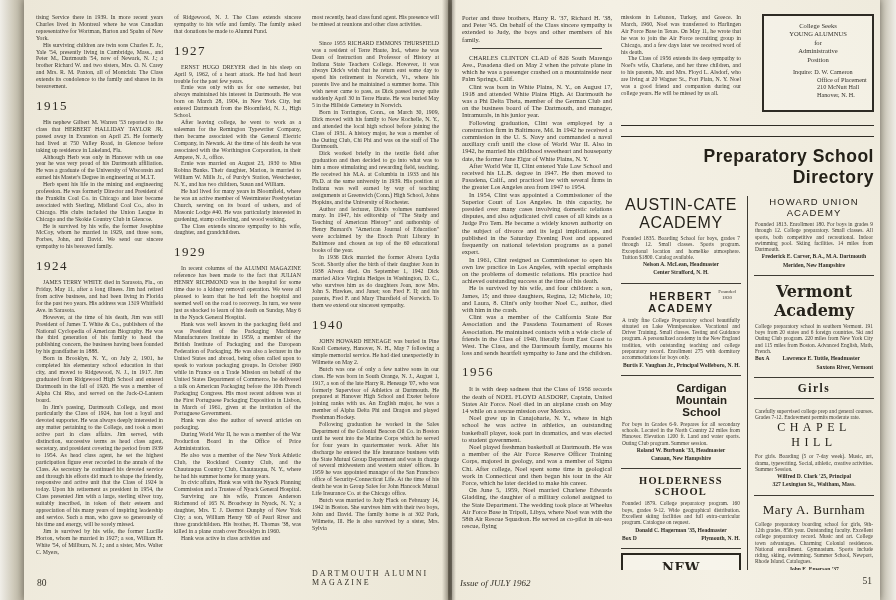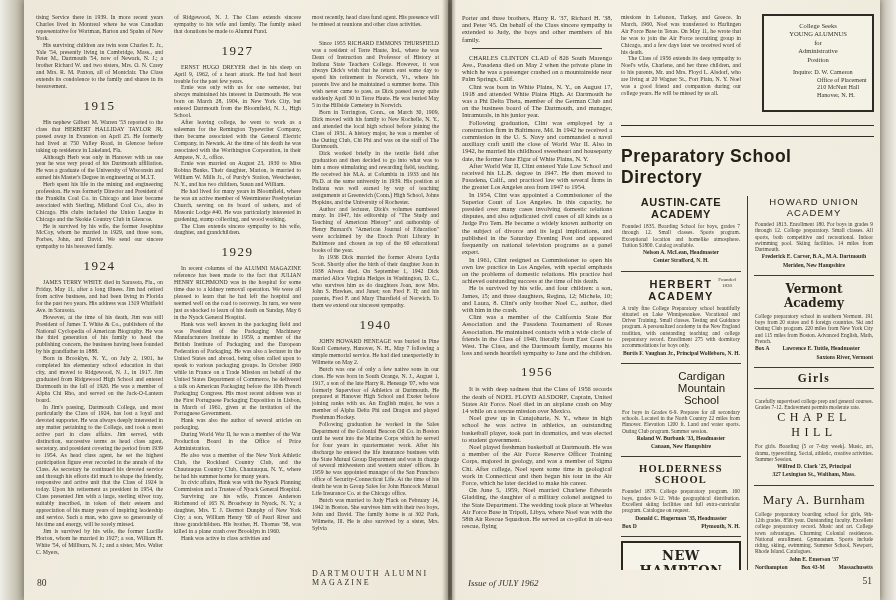--- a/index.html
+++ b/index.html
@@ -10,21 +10,21 @@
   .page-left{left:24px;width:424px;background:linear-gradient(100deg,#ece7d8 0%,#f2eee1 45%,#ece7d7 100%);}
   .page-right{left:452px;width:428px;background:linear-gradient(80deg,#eee9da 0%,#f4f0e4 50%,#efebdd 100%);}
   .gutter{position:absolute;left:442px;top:0;width:14px;height:100%;z-index:6;
     background:linear-gradient(90deg,rgba(61,54,40,0) 0%,rgba(68,60,45,.40) 40%,rgba(42,37,28,.55) 55%,rgba(61,54,40,0) 100%);}
 
   
   .pl-cols{display:flex;gap:11px;padding:14px 9px 0 12px;height:546px;overflow:hidden;}
   .pl-cols .col{flex:1;overflow:hidden;height:100%;}
   .para{margin:0;font-size:5.8px;line-height:6.9px;text-align:justify;text-indent:7px;color:#35322b;}
   .para.cont{text-indent:0;}
-  .year-heading{font-size:13px;letter-spacing:1.5px;text-align:center;margin:8px 0 5px;color:#2d2a23;}
+  .year-heading{font-size:13px;letter-spacing:1.5px;margin:8px 0 5px;color:#2d2a23;}
   .block-rule{border-top:1px solid #45423a;margin:5px 10px;}
   .block-gap{height:12px;}
   .pl-footer{position:absolute;left:0;right:0;bottom:12px;height:14px;}
   .pagenum{font-size:9.5px;color:#343128;}
   .pl-footer .pagenum{position:absolute;left:13px;bottom:0;}
   .mag-title{position:absolute;left:288px;bottom:1px;font-size:8px;letter-spacing:2px;color:#343128;}
 
   
   .rp-main{display:flex;padding:14px 6px 0 10px;height:556px;overflow:hidden;}
   .rp-col1{width:150px;flex:none;overflow:hidden;margin-right:9px;}
@@ -33,40 +33,40 @@
   .rp-top{display:flex;height:104px;overflow:hidden;}
   .rp-topcol{width:120px;flex:none;overflow:hidden;}
   .seek-box{margin-left:auto;width:98px;height:84px;border:2px solid #2e2b24;padding:6px 5px 4px;background:rgba(255,255,253,.25);}
   .sk-line{text-align:center;font-size:6.6px;line-height:8.4px;color:#33302a;}
   .sk-contact{margin-top:4px;font-size:6.2px;line-height:7.6px;padding-left:24px;text-indent:-24px;}
   .sk-contact div{padding-left:24px;text-indent:-0px;}
   .sk-contact div:first-child{padding-left:0;}
   .dbl-rule{margin:7px 0 0;}
   .dbl-rule div{border-top:1.5px solid #2f2c25;}
   .dbl-rule div + div{margin-top:10px;}
-  .dir-header{font-family:"Liberation Sans",sans-serif;font-weight:bold;font-size:17.5px;letter-spacing:.5px;text-align:left;margin:9px 0 6px;color:#242119;}
+  .dir-header{font-family:"Liberation Sans",sans-serif;font-weight:bold;font-size:17.5px;letter-spacing:.5px;text-align:right;margin:9px 0 6px;color:#242119;}
   .dir-cols{display:flex;height:418px;overflow:hidden;}
   .dir-col{overflow:hidden;}
   .dir-col.dc-left{width:120px;flex:none;}
   .dir-col.dc-right{flex:1;}
   .dir-divider{width:1px;background:#3e3b33;margin:2px 6px 0 6px;flex:none;}
-  .rp-footer{position:absolute;left:8px;right:0;bottom:12px;height:14px;margin-top:20px;}
+  .rp-footer{position:absolute;left:0;right:0;bottom:12px;height:14px;margin-top:20px;}
   .issue{position:absolute;left:8px;bottom:0;font-style:italic;font-size:9px;color:#343128;}
   .rp-footer .pagenum{position:absolute;right:8px;bottom:2px;}
 
   
   .ad{padding:2px 1px;}
   .ad-title-row{position:relative;}
   .ad-title{text-align:center;color:#26231c;}
-  .t-gothic{font-family:"Liberation Sans",sans-serif;font-weight:bold;font-size:11px;letter-spacing:.6px;text-align:center;}
+  .t-gothic{font-family:"Liberation Sans",sans-serif;font-weight:normal;font-size:16px;letter-spacing:.6px;text-align:center;}
   .t-sans-light{font-family:"Liberation Sans",sans-serif;font-size:9.5px;letter-spacing:1.1px;}
   .t-gothic-wide{font-family:"Liberation Sans",sans-serif;font-weight:bold;font-size:11px;letter-spacing:1.4px;}
-  .t-slab{font-family:"Liberation Sans",sans-serif;font-weight:normal;font-size:11.5px;margin-left:41px;}
+  .t-slab{font-family:"Liberation Sans",sans-serif;font-weight:bold;font-size:11.5px;margin-left:41px;}
   .t-serif-caps{font-family:"Liberation Serif",serif;font-weight:bold;font-size:10.5px;letter-spacing:1.2px;}
-  .t-serif-fat{font-family:"DejaVu Serif",serif;font-weight:bold;font-size:12px;}
+  .t-serif-fat{font-family:"DejaVu Serif",serif;font-weight:bold;font-size:16px;}
   .t-spread{font-family:"Liberation Serif",serif;font-size:12px;letter-spacing:4.5px;text-align:center;}
   .t-serif-lg{font-family:"Liberation Serif",serif;font-size:13px;letter-spacing:.5px;}
   .t-nh{font-family:"DejaVu Serif",serif;font-weight:bold;font-size:13px;letter-spacing:.5px;}
   .ad-founded{position:absolute;right:0;top:-1px;width:26px;font-size:5px;line-height:1.35;text-align:center;color:#35322b;}
   .ad-subtitle{font-family:"Liberation Sans",sans-serif;font-size:5.2px;letter-spacing:1px;text-align:center;margin-top:2px;color:#35322b;}
   .ad-body-row{display:flex;align-items:flex-start;}
   .ad-pre,.ad-body{font-size:5.4px;line-height:6.3px;text-align:justify;margin-top:3px;color:#3a372f;}
   .ad-sig{font-size:5.6px;font-weight:bold;line-height:7.2px;text-align:center;margin-top:1px;color:#2e2b24;}
   .ad-sig.split{display:flex;justify-content:space-between;align-items:baseline;}
   .sig-c{flex:1;text-align:center;}

